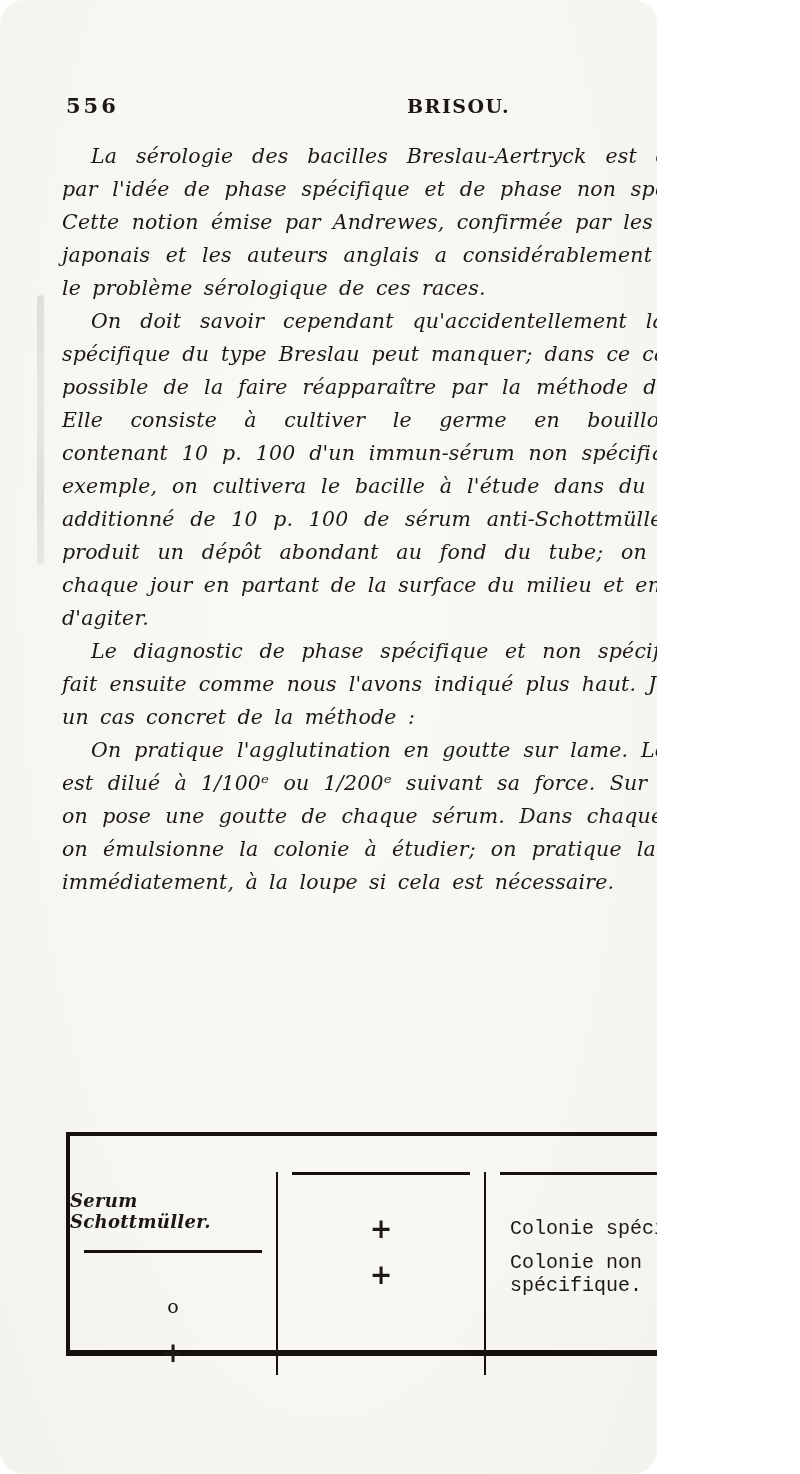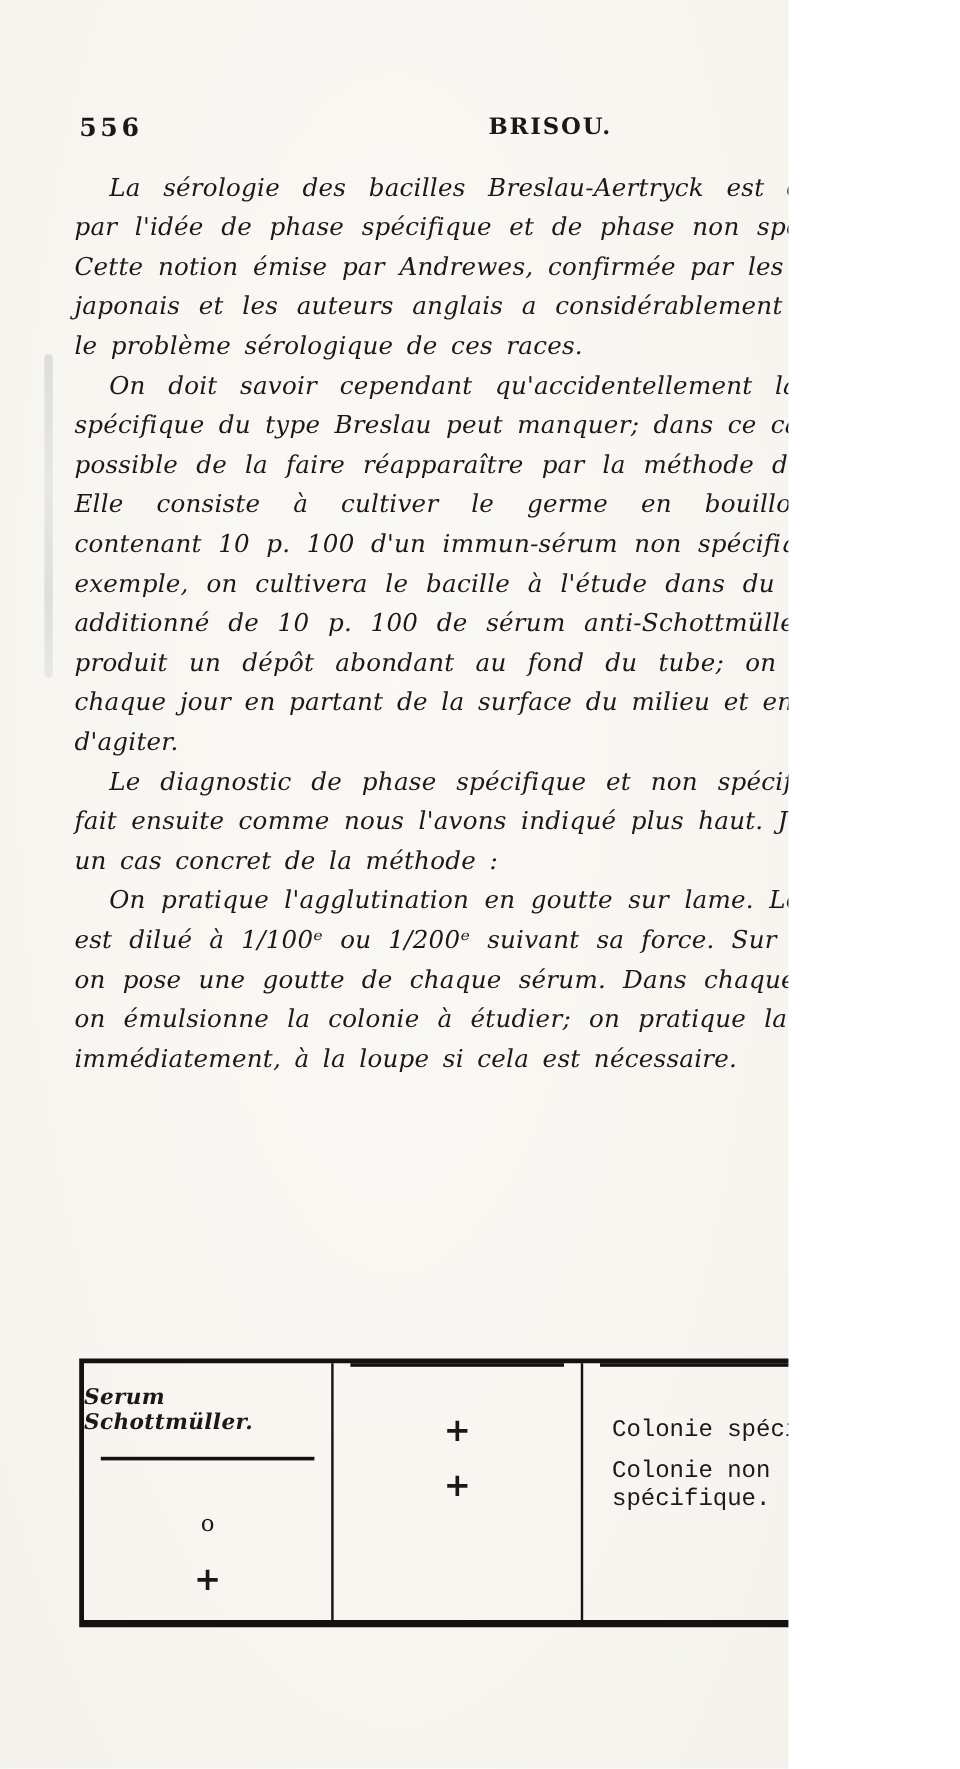--- a/index.html
+++ b/index.html
@@ -7,20 +7,21 @@
     padding: 0;
   }
   .page {
     position: relative;
     width: 657px;
     height: 1474px;
     overflow: hidden;
     background: radial-gradient(ellipse at 50% 38%, #faf9f5 0%, #f7f6f1 60%, #f3f2ec 100%);
     color: #1b1815;
     font-family: "DejaVu Serif", "Liberation Serif", serif;
+    border-radius: 24px;
     -webkit-font-smoothing: antialiased;
   }
 
   
   .page-number {
     position: absolute;
     left: 66px;
     top: 93px;
     font-size: 21px;
     letter-spacing: 3px;
@@ -65,20 +66,21 @@
     height: 224px;
     box-sizing: border-box;
     border: 4px solid #14110e;
     border-bottom-width: 6px;
     display: grid;
     grid-template-columns: 206px 208px 1fr;
   }
   .tcol {
     position: relative;
     box-sizing: border-box;
+    margin-top: 36px;
   }
   .tcol + .tcol {
     border-left: 2px solid #14110e;
   }
   .th {
     height: 78px;
     display: flex;
     align-items: center;
     justify-content: center;
     font-style: italic;

